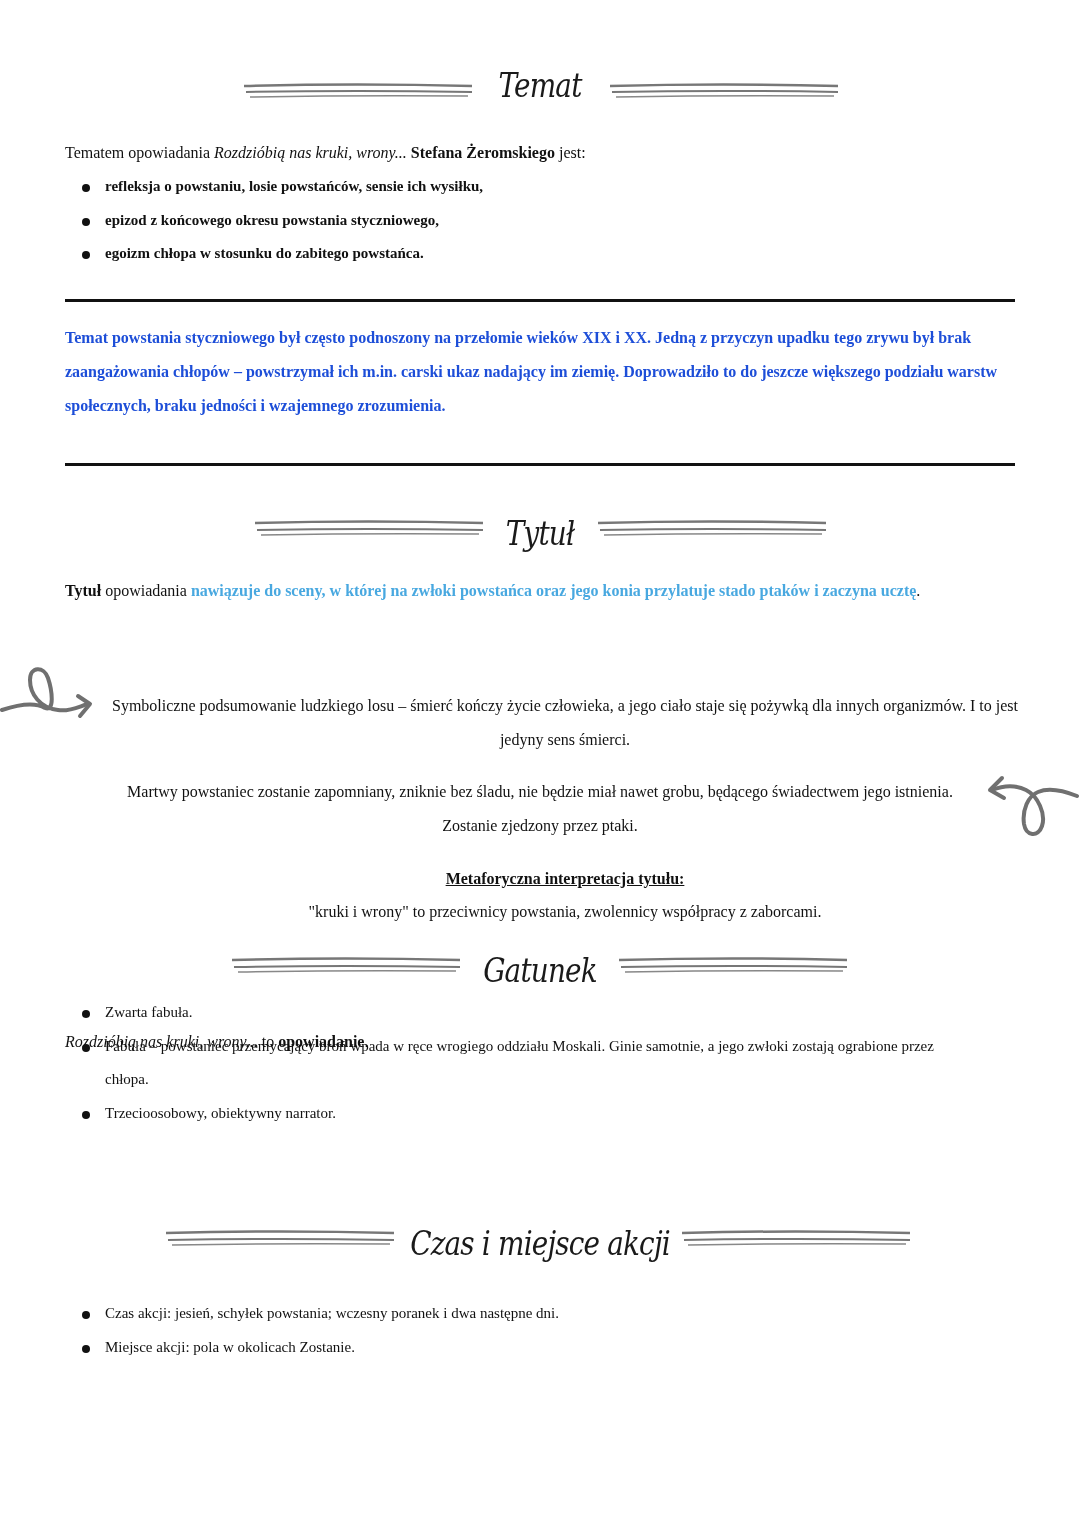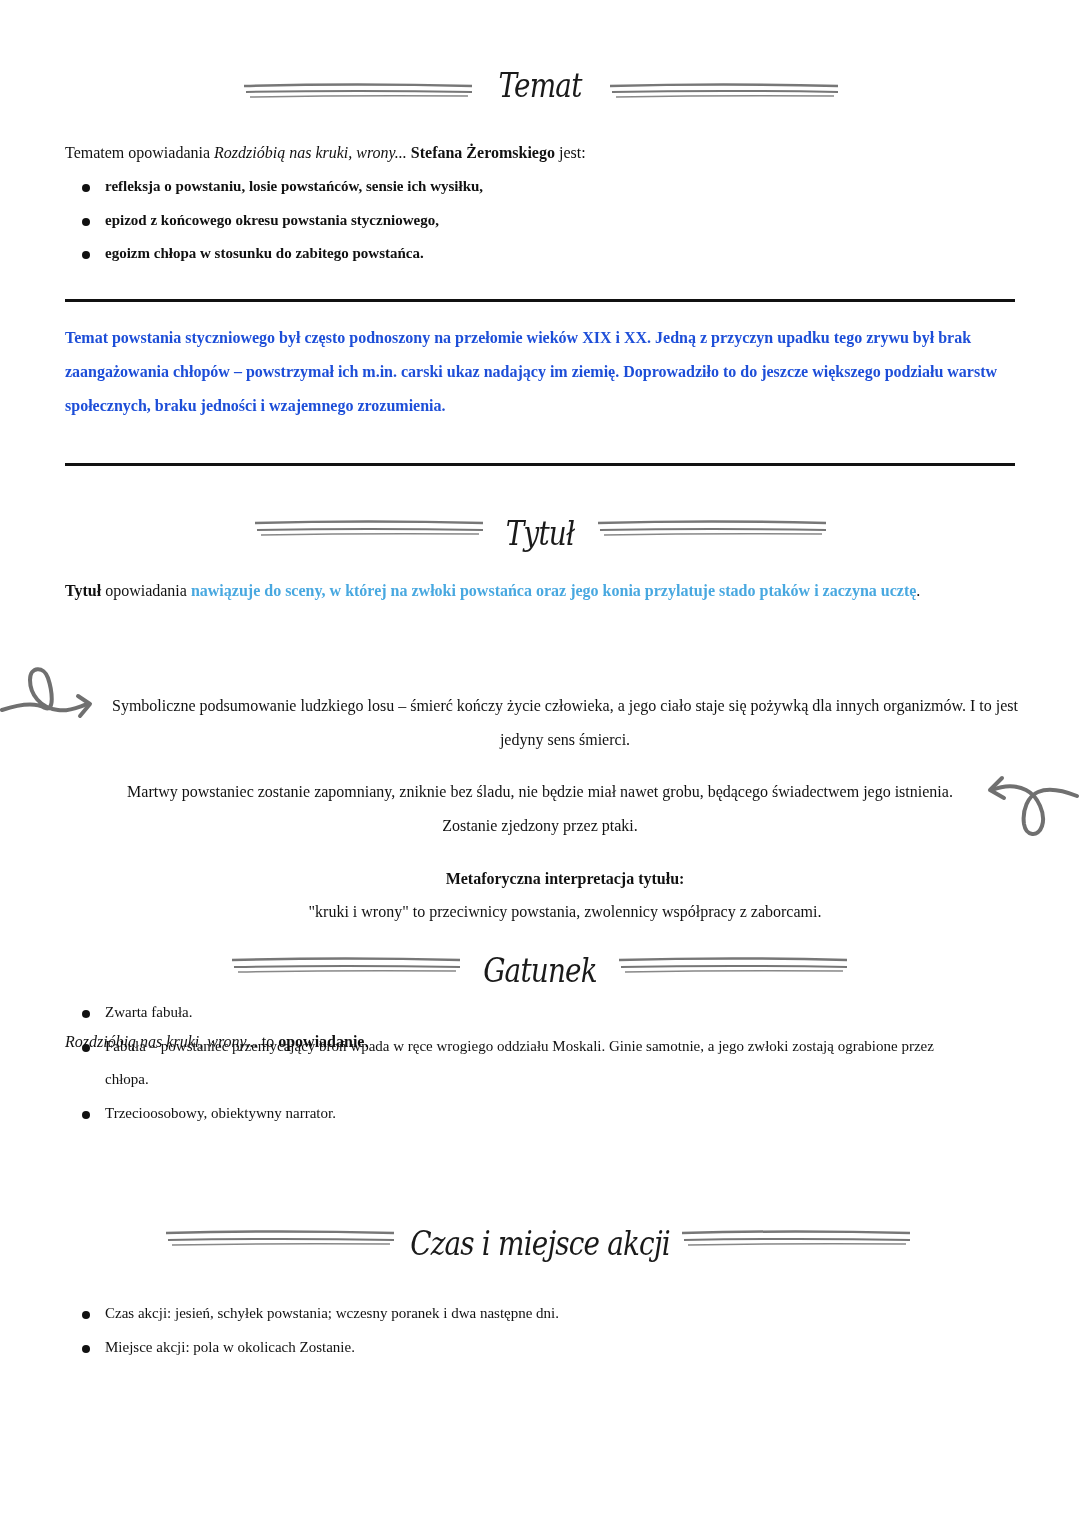--- a/index.html
+++ b/index.html
@@ -25,21 +25,21 @@
     ul.bul li { position: relative; padding-left: 40px; font-size: 15px; line-height: 33.5px; }
     ul.bul li::before {
       content: ""; position: absolute; left: 17px; top: 14px; width: 8px; height: 8px;
       border-radius: 50%; background: #111;
     }
     .bold { font-weight: bold; }
     .ital { font-style: italic; }
     .dark-blue { color: #1d4ed8; font-weight: bold; }
     .light-blue { color: #48a8e0; font-weight: bold; }
     .hr { position: absolute; left: 65px; width: 950px; height: 3px; background: #111; }
-    .u { font-weight: bold; margin-top: 12px; }
+    .u { text-decoration: underline; font-weight: bold; margin-top: 12px; }
     .arrow { position: absolute; }
   </style>
 </head>
 <body>
 
 <div class="page">
 
   <div class="heading-row" style="top:62px;">
     <svg class="lines" style="left:242px;" width="232" height="40">
       <path d="M2 24 Q115 21 230 24" stroke="#777" stroke-width="2.5" fill="none"></path>

